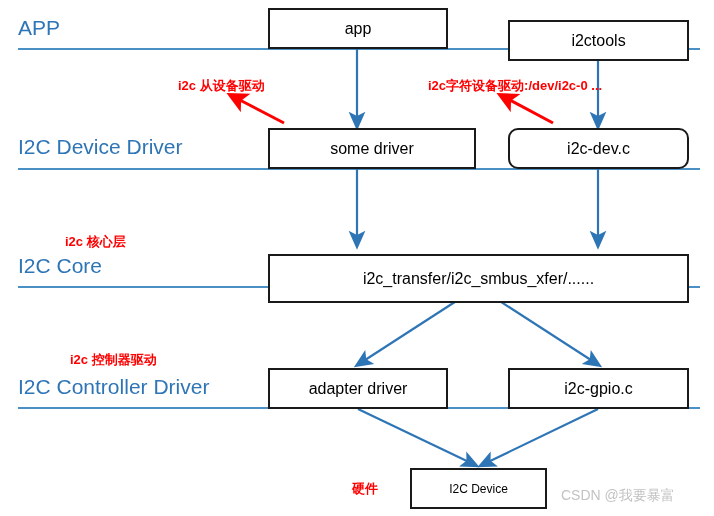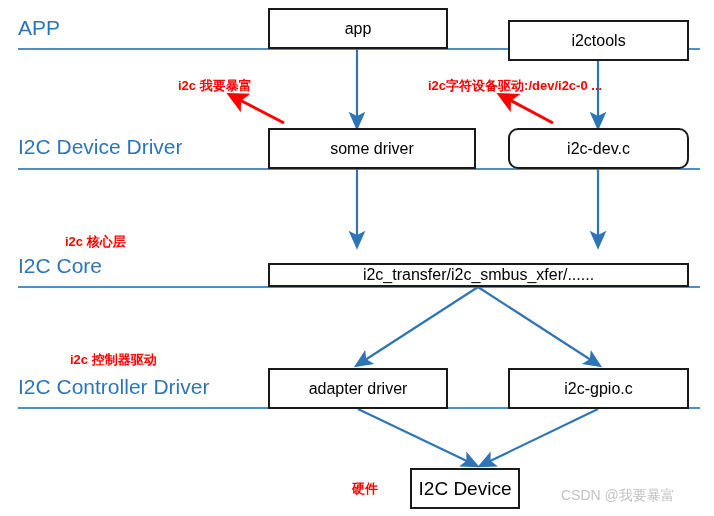--- a/index.html
+++ b/index.html
@@ -128,28 +128,28 @@
   <div class="layer-label" style="left:18px; top:135px;">I2C Device Driver</div>
   <div class="layer-label" style="left:18px; top:254px;">I2C Core</div>
   <div class="layer-label" style="left:18px; top:375px;">I2C Controller Driver</div>
 
   <div class="node-box" style="left:268px; top:8px;   width:180px; height:41px;">app</div>
   <div class="node-box" style="left:508px; top:20px;   width:181px; height:41px;">i2ctools</div>
 
   <div class="node-box" style="left:268px; top:128px; width:208px; height:41px;">some driver</div>
   <div class="node-box" style="left:508px; top:128px; width:181px; height:41px;border-radius:10px;">i2c-dev.c</div>
 
-  <div class="node-box" style="left:268px; top:263px; width:421px; height:24px;text-align:center;">i2c_transfer/i2c_smbus_xfer/......</div>
+  <div class="node-box" style="left:268px; top:254px; width:421px; height:49px;text-align:center;">i2c_transfer/i2c_smbus_xfer/......</div>
 
   <div class="node-box" style="left:268px; top:368px; width:180px; height:41px;">adapter driver</div>
   <div class="node-box" style="left:508px; top:368px; width:181px; height:41px;">i2c-gpio.c</div>
 
-  <div class="node-box" style="left:410px; top:468px; width:110px; height:41px; font-size:19px;">I2C Device</div>
+  <div class="node-box" style="left:410px; top:468px; width:137px; height:41px; font-size:12px;">I2C Device</div>
 
-  <div class="note-red" style="left:178px; top:78px;">i2c 我要暴富</div>
+  <div class="note-red" style="left:178px; top:78px;">i2c 从设备驱动</div>
   <div class="note-red" style="left:428px; top:78px;">i2c字符设备驱动:/dev/i2c-0 ...</div>
   <div class="note-red" style="left:65px;  top:234px;">i2c 核心层</div>
   <div class="note-red" style="left:70px;  top:352px;">i2c 控制器驱动</div>
   <div class="note-red" style="left:352px; top:481px;">硬件</div>
 
   <div class="watermark" style="left:561px; top:486px;">CSDN @我要暴富</div>
 
 </div>
 
 </body></html>

